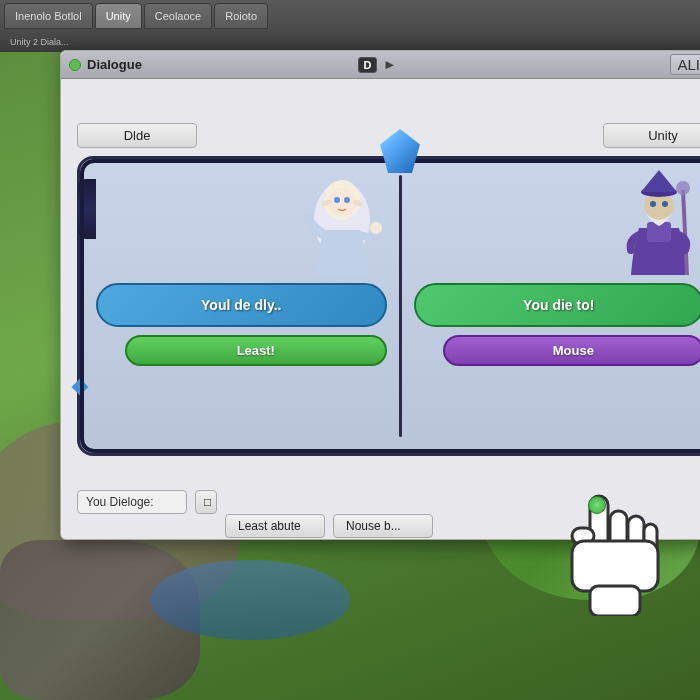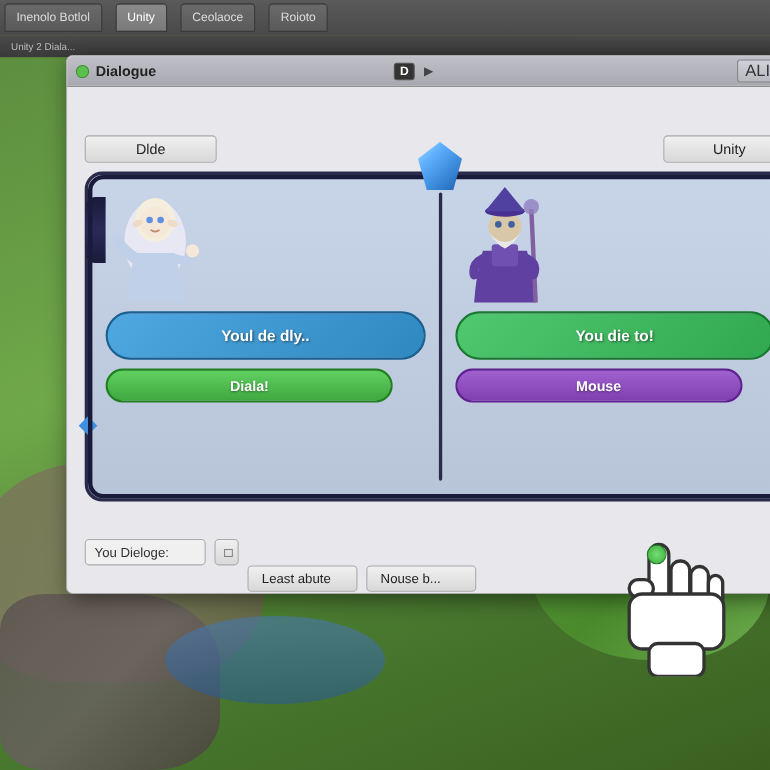--- a/index.html
+++ b/index.html
@@ -67,21 +67,21 @@
     
     #topbar {
       position: absolute;
       top: 0;
       left: 0;
       right: 0;
       height: 32px;
       background: linear-gradient(180deg, #5a5a5a 0%, #4a4a4a 100%);
       display: flex;
       align-items: center;
-      gap: 12px;
+      gap: 2px;
       padding: 0 4px;
       z-index: 10;
     }
 
     .tab-item {
       background: linear-gradient(180deg, #6a6a6a 0%, #5a5a5a 100%);
       border: 1px solid #3a3a3a;
       border-radius: 4px 4px 0 0;
       padding: 2px 10px;
       font-size: 11px;
@@ -229,21 +229,21 @@
       gap: 8px;
       height: 100%;
       position: relative;
       z-index: 2;
     }
 
     .character-side {
       flex: 1;
       display: flex;
       flex-direction: column;
-      align-items: flex-start;
+      align-items: flex-end;
       gap: 8px;
     }
 
     
     .char-portrait {
       width: 90px;
       height: 100px;
       position: relative;
       display: flex;
       align-items: center;
@@ -542,21 +542,21 @@
             <path d="M58 65 Q72 70 74 60" stroke="#c0d0e8" stroke-width="8" stroke-linecap="round" fill="none"></path>
 
             <circle cx="74" cy="58" r="6" fill="#f5e8d8"></circle>
           </svg>
         </div>
 
         <div class="speech-bubble-blue">
           <span>Youl de dly..</span>
         </div>
 
-        <button class="action-btn-green">Diala!</button>
+        <button class="action-btn-green">Least!</button>
       </div>
 
       <div class="frame-divider"></div>
 
       <div class="character-side">
 
         <div class="char-portrait">
           <svg width="80" height="110" viewBox="0 0 80 110">
 
             <path d="M20 58 Q14 78 12 105 L68 105 Q66 78 60 58 Z" fill="#6040a0"></path>

